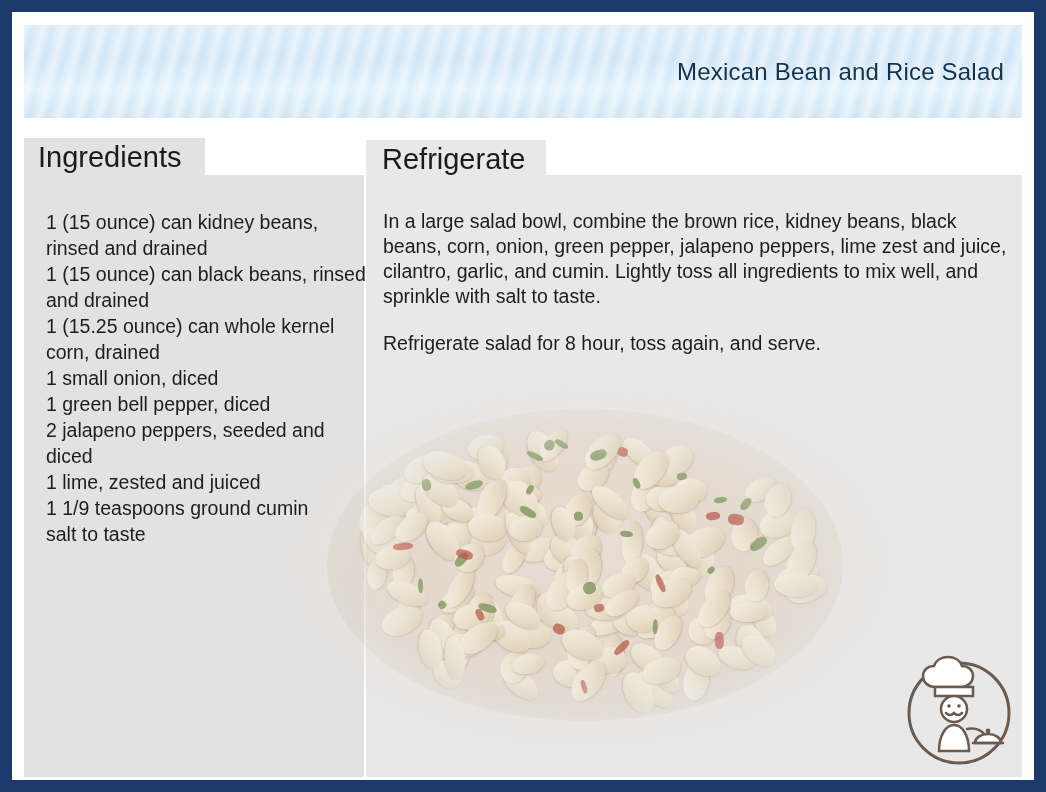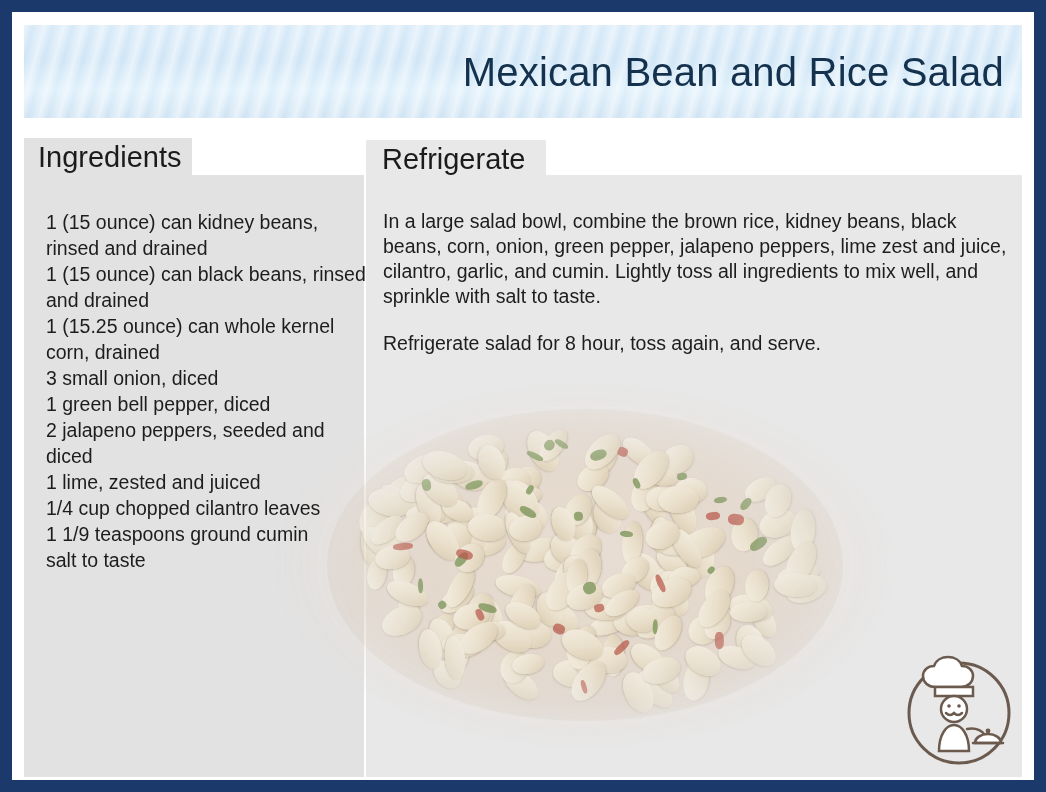--- a/index.html
+++ b/index.html
@@ -52,21 +52,21 @@
         rgba(255,255,255,0.55) 0px,
         rgba(255,255,255,0.0) 9px,
         rgba(255,255,255,0.45) 19px),
       linear-gradient(180deg, #d8eaf8 0%, #cfe5f6 38%, #dff0fb 70%, #cfe3f3 100%);
   }
   .title-text {
     position: absolute;
     right: 18px;
     top: 50%;
     transform: translateY(-50%);
-    font-size: 40px;
+    font-size: 24px;
     color: #14324e;
     white-space: nowrap;
     letter-spacing: 0.2px;
   }
 
   
   .col-ingredients {
     position: absolute;
     left: 9px;
     top: 160px;
@@ -86,21 +86,21 @@
   
   .tab {
     position: absolute;
     background: #e2e2e2;
     color: #1f1f1f;
     box-sizing: border-box;
   }
   .tab-ingredients {
     left: 9px;
     top: 123px;
-    width: 168px;
+    width: 181px;
     height: 38px;
     background: #e2e2e2;
   }
   .tab-directions {
     left: 351px;
     top: 125px;
     width: 180px;
     height: 38px;
     background: #e8e8e8;
   }
@@ -222,25 +222,24 @@
     </div>
 
     <div class="tab tab-ingredients">
       <span class="tab-label">Ingredients</span>
     </div>
     <div class="col-ingredients">
       <div class="ingredients-list">
         <div>1 (15 ounce) can kidney beans, rinsed and drained</div>
         <div>1 (15 ounce) can black beans, rinsed and drained</div>
         <div>1 (15.25 ounce) can whole kernel corn, drained</div>
-        <div>3 small onion, diced</div>
+        <div>1 small onion, diced</div>
         <div>1 green bell pepper, diced</div>
         <div>2 jalapeno peppers, seeded and diced</div>
         <div>1 lime, zested and juiced</div>
-        <div>1/4 cup chopped cilantro leaves</div>
         <div>1 1/9 teaspoons ground cumin</div>
         <div>salt to taste</div>
       </div>
     </div>
 
     <div class="tab tab-directions">
       <span class="tab-label">Refrigerate</span>
     </div>
     <div class="col-directions">
       <div class="directions-body">

